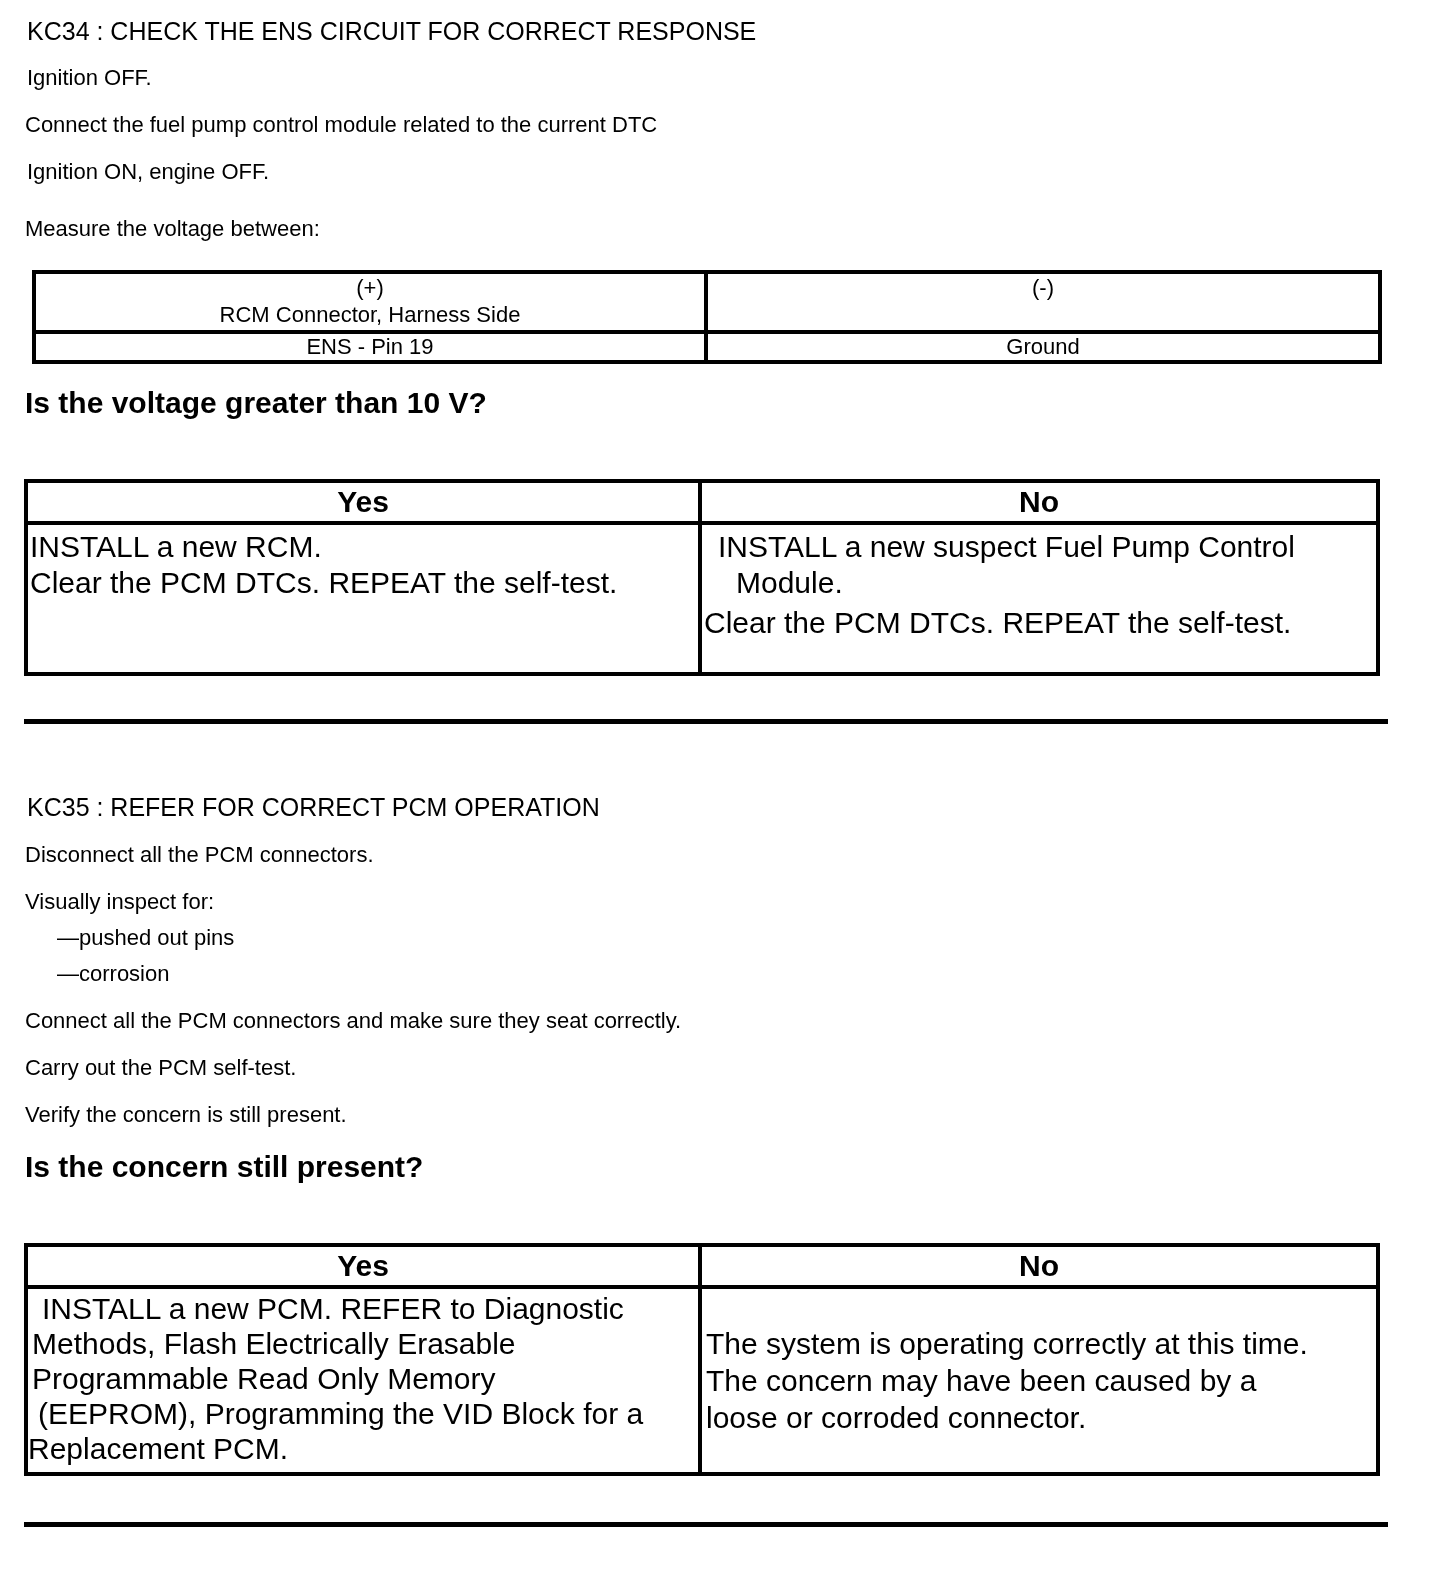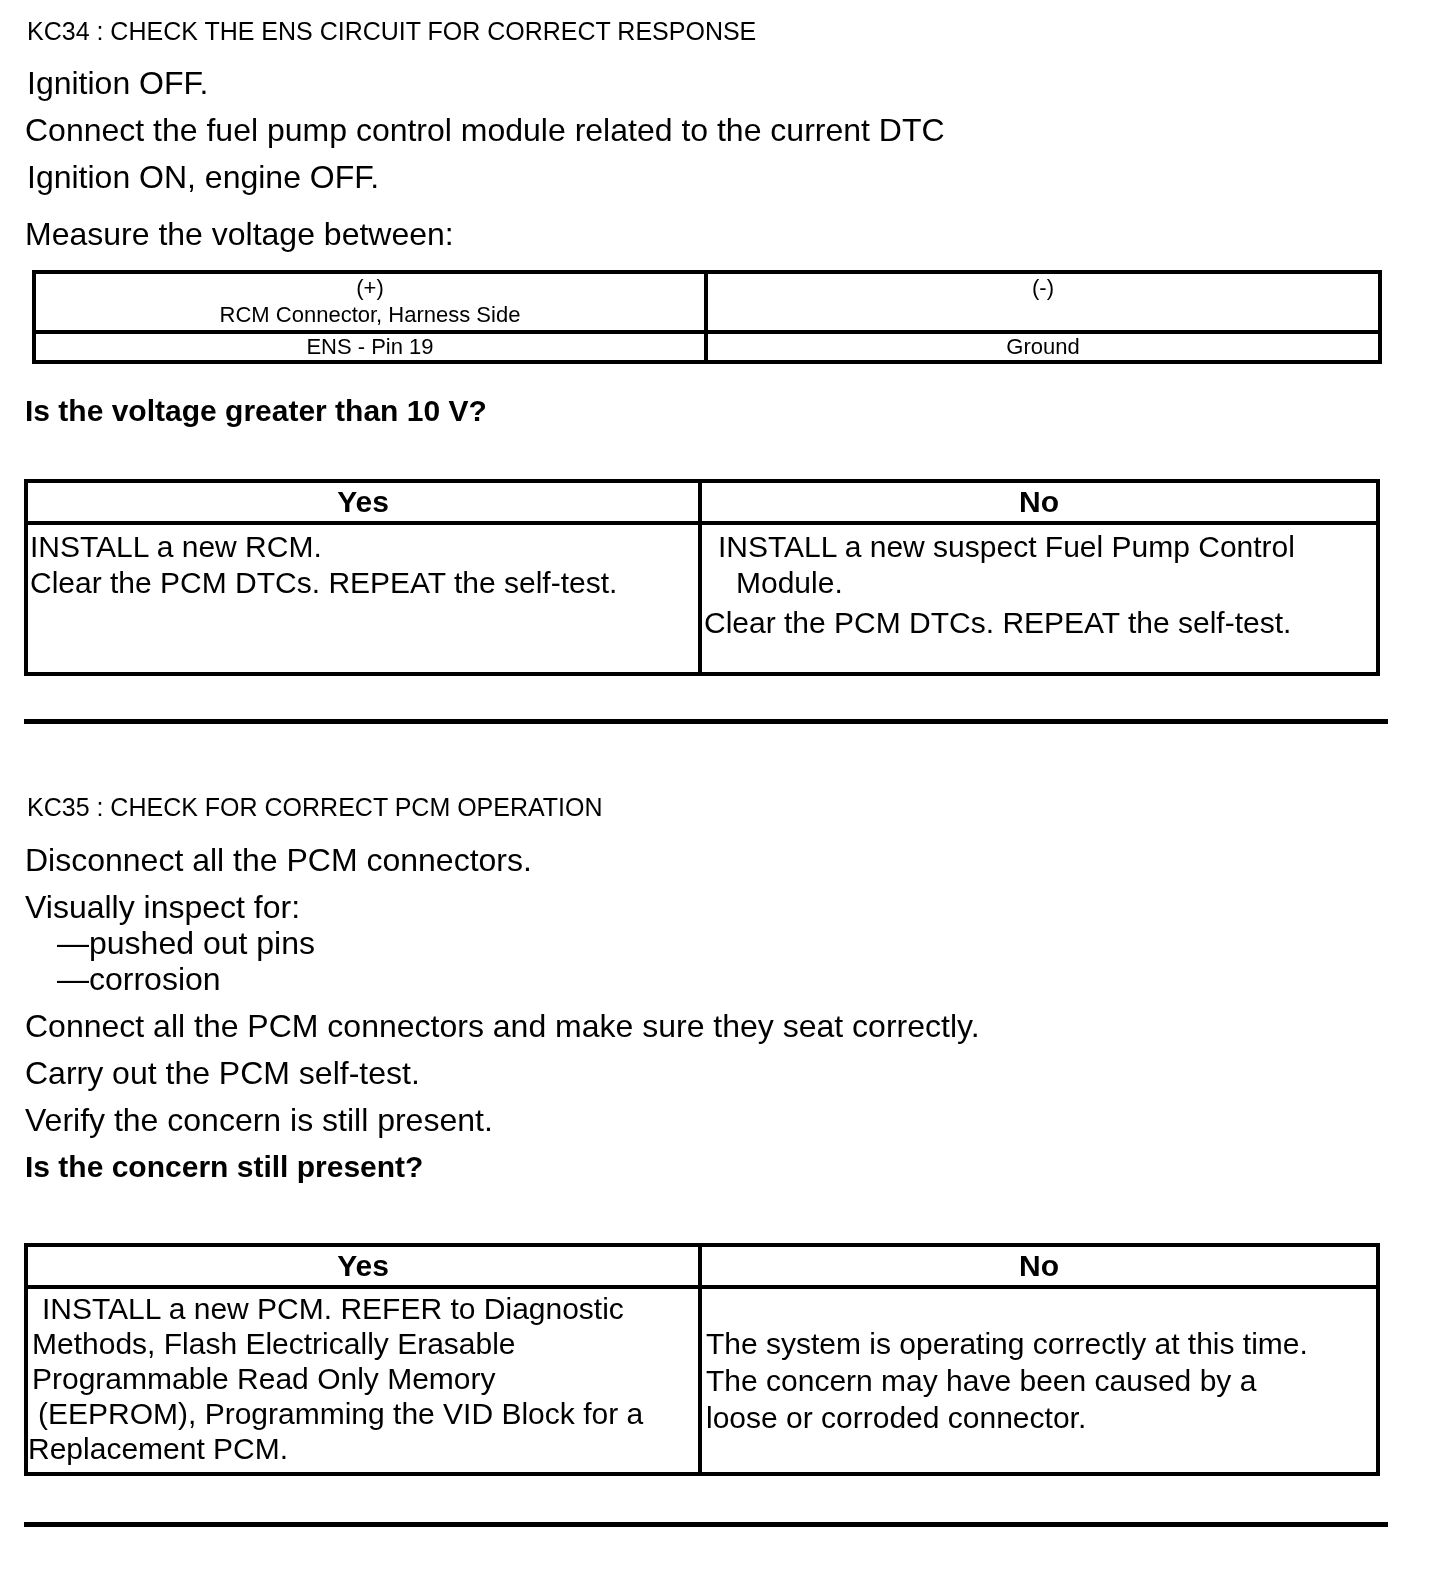--- a/index.html
+++ b/index.html
@@ -1,20 +1,20 @@
 <!DOCTYPE html>
 <html><head>
 <meta charset="utf-8">
 <style>
   html, body { margin: 0; padding: 0; background: #ffffff; }
   body { width: 1456px; height: 1588px; position: relative; overflow: hidden;
          font-family: "Liberation Sans", sans-serif; color: #000; }
   .abs { position: absolute; white-space: nowrap; }
   .heading { font-weight: normal; font-size: 25px; }
-  .step { font-size: 32px; }
+  .step { font-size: 22px; }
   .question { font-weight: bold; font-size: 30px; }
   .rule { position: absolute; left: 24px; width: 1364px; height: 5px; background: #000; }
 
   table { position: absolute; border-collapse: collapse; table-layout: fixed; }
   td { border: 4px solid #000; padding: 0; vertical-align: top; }
 
   
   .meas td { font-size: 22px; text-align: center; line-height: 27px; }
   .meas .hdr td { height: 56px; }
   .meas .row td { height: 26px; line-height: 26px; }
@@ -52,21 +52,21 @@
       <span class="cell-line"></span>
     </td>
   </tr>
   <tr class="row">
     <td>ENS - Pin 19</td>
     <td>Ground</td>
   </tr>
 </tbody>
   </table>
 
-<div class="abs question" style="left:25px; top:386px;margin-top:8px;">Is the voltage greater than 10 V?</div>
+<div class="abs question" style="left:25px; top:386px;">Is the voltage greater than 10 V?</div>
 
 <table class="yn" style="left:24px; top:479px; width:1352px; height:197px;">
   <colgroup>
       <col style="width:674px">
       <col style="width:678px">
     </colgroup>
   <tbody>
       <tr class="hdr">
     <td>Yes</td>
     <td>No</td>
@@ -80,21 +80,21 @@
       <span class="cell-line indent2">INSTALL a new suspect Fuel Pump Control</span>
       <span class="cell-line indent">Module.</span>
       <span class="cell-line" style="padding-left:2px; margin-top:4px;">Clear the PCM DTCs. REPEAT the self-test.</span>
     </td>
   </tr>
 </tbody>
   </table>
 
 <div class="rule" style="top:719px;"></div>
 
-<div class="abs heading" style="left:27px; top:793px;">KC35 : CHECK FOR CORRECT PCM OPERATION</div>
+<div class="abs heading" style="left:27px; top:793px;">KC35 : REFER FOR CORRECT PCM OPERATION</div>
 <div class="abs step" style="left:25px; top:842px;">Disconnect all the PCM connectors.</div>
 <div class="abs step" style="left:25px; top:889px;">Visually inspect for:</div>
 <div class="abs step" style="left:57px; top:925px;">—pushed out pins</div>
 <div class="abs step" style="left:57px; top:961px;">—corrosion</div>
 <div class="abs step" style="left:25px; top:1008px;">Connect all the PCM connectors and make sure they seat correctly.</div>
 <div class="abs step" style="left:25px; top:1055px;">Carry out the PCM self-test.</div>
 <div class="abs step" style="left:25px; top:1102px;">Verify the concern is still present.</div>
 <div class="abs question" style="left:25px; top:1150px;">Is the concern still present?</div>
 
 <table class="yn" style="left:24px; top:1243px; width:1352px; height:233px;">

